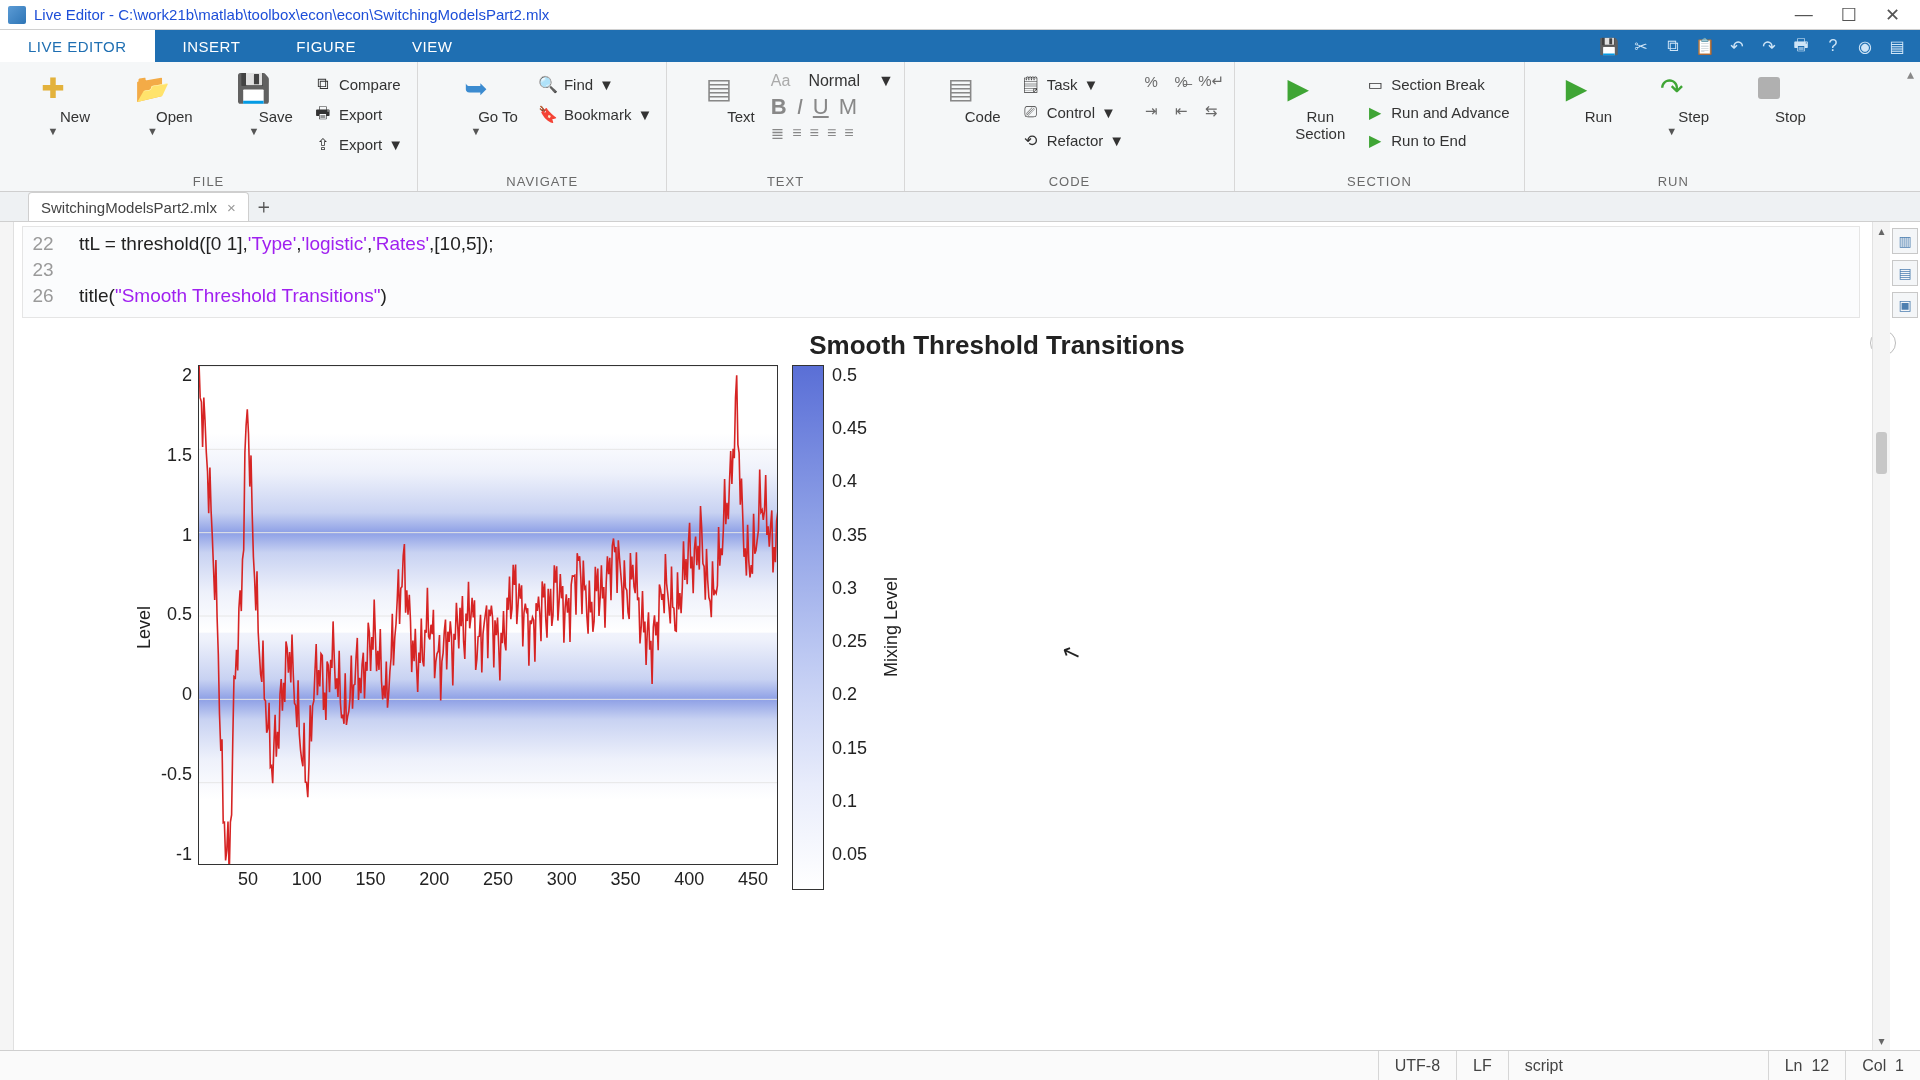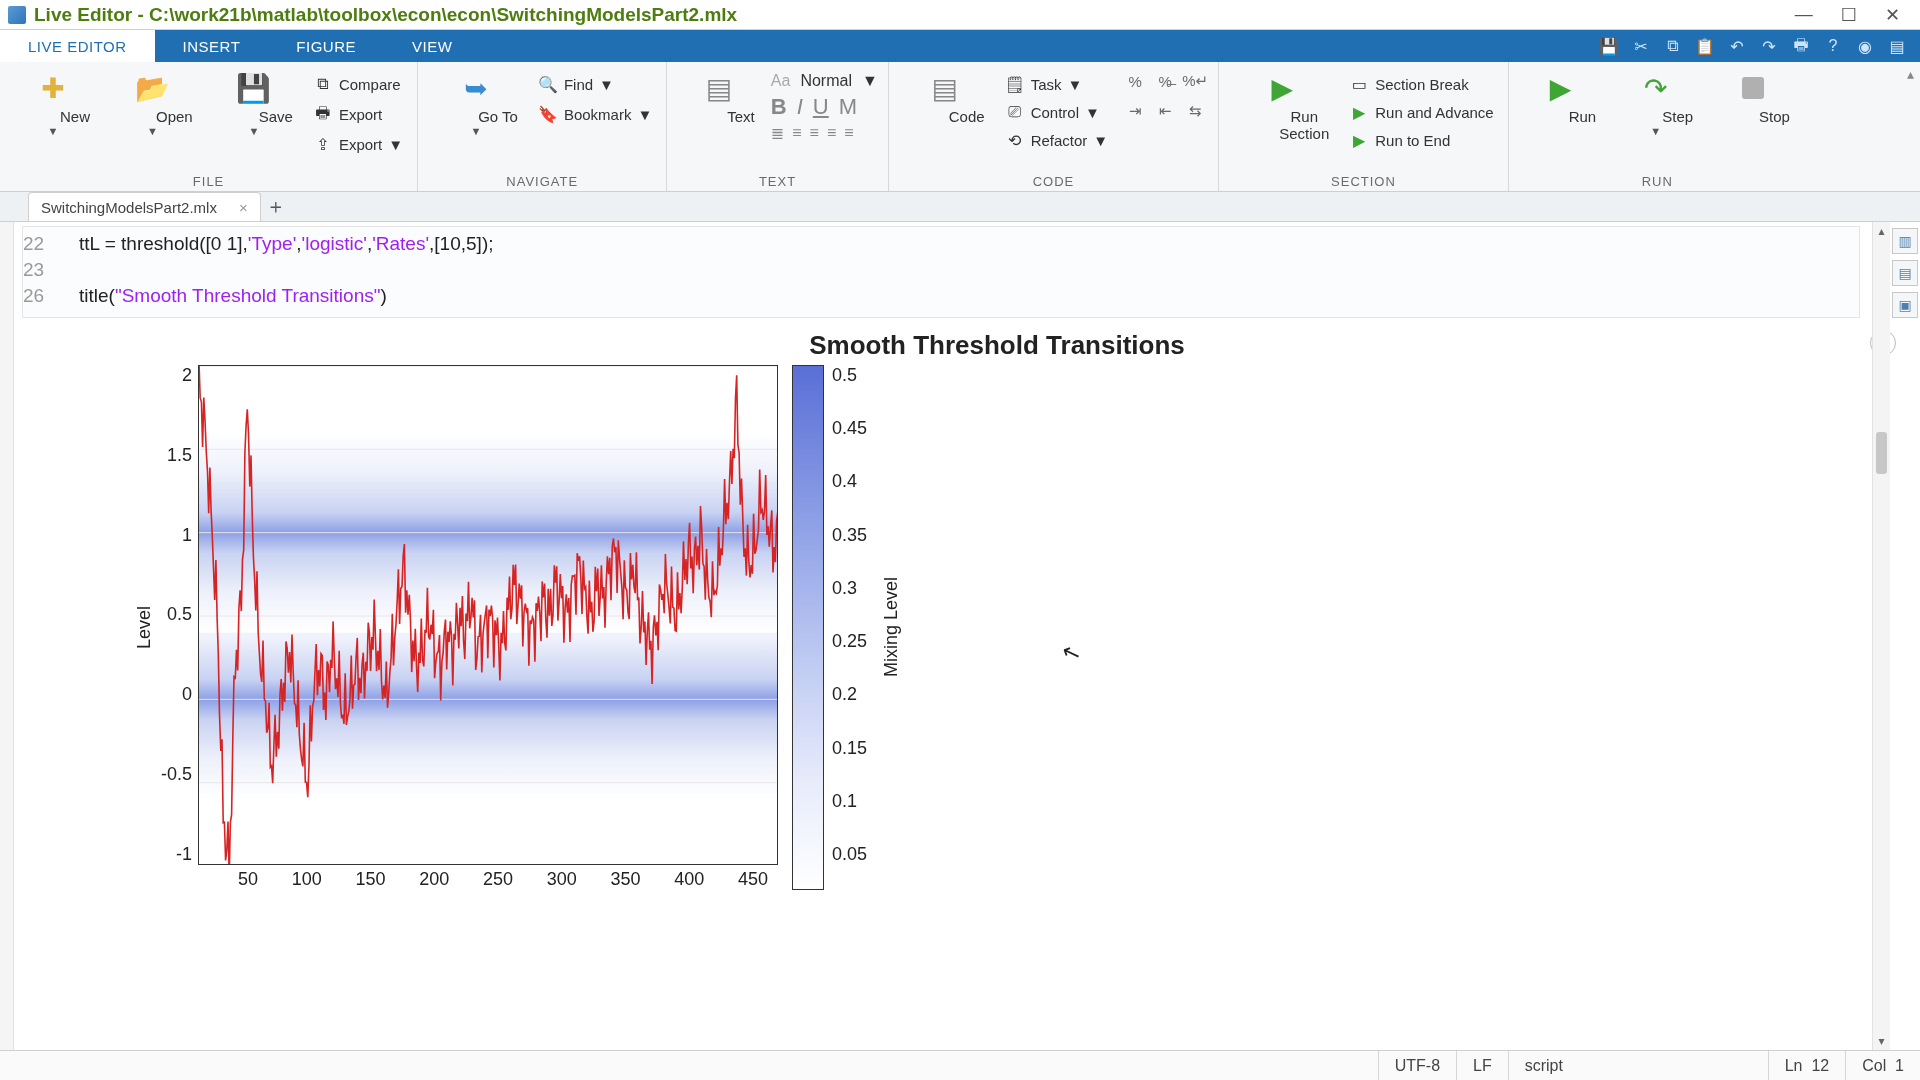--- a/index.html
+++ b/index.html
@@ -3,21 +3,21 @@
 <meta charset="utf-8">
 <style>
 * { margin: 0; padding: 0; box-sizing: border-box; font-family: "Segoe UI", Arial, sans-serif; }
 html, body { width: 100%; height: 100%; overflow: hidden; background: #f0f0f0; }
 
 .window { width: 1920px; height: 1080px; display: flex; flex-direction: column; background: #fff; }
 
 
 .titlebar { height: 30px; background: #fff; display: flex; align-items: center; padding: 0 8px; border-bottom: 1px solid #d0d0d0; }
 .titlebar .app-icon { width: 18px; height: 18px; background: linear-gradient(135deg,#5b9bd5,#2e75b6); border-radius: 2px; margin-right: 8px; }
-.titlebar .title-text { font-size: 19px; color: #4d7c0f; flex: 1; font-weight: bold; }
+.titlebar .title-text { font-size: 15px; color: #1d4ed8; flex: 1; }
 .titlebar .win-controls { display: flex; gap: 28px; align-items: center; padding-right: 12px; }
 .titlebar .win-btn { font-size: 18px; color: #555; cursor: pointer; }
 
 
 .tabstrip { height: 32px; background: #1f6fb2; display: flex; align-items: stretch; }
 .tabstrip .tab { padding: 0 28px; display: flex; align-items: center; color: #fff; font-size: 15px; letter-spacing: .5px; cursor: pointer; }
 .tabstrip .tab.active { background: #fff; color: #1f6fb2; }
 .tabstrip .spacer { flex: 1; }
 .tabstrip .qat { display: flex; align-items: center; gap: 10px; padding-right: 12px; }
 .tabstrip .qat .qat-btn { width: 22px; height: 22px; color: #cfe5f7; display: flex; align-items: center; justify-content: center; cursor: pointer; font-size: 16px; }
@@ -32,48 +32,48 @@
 .bigbtn .bigicon { width: 36px; height: 36px; display: flex; align-items: center; justify-content: center; font-size: 28px; }
 .bigbtn .biglabel { font-size: 15px; color: #333; margin-left: 44px; }
 .bigbtn .caret { font-size: 11px; color: #555; margin-top: -2px; }
 
 .smallbtn { display: flex; align-items: center; gap: 6px; font-size: 15px; color: #333; cursor: pointer; padding: 2px 4px; }
 .smallbtn .smicon { width: 20px; height: 20px; display: flex; align-items: center; justify-content: center; font-size: 16px; }
 
 .vstack { display: flex; flex-direction: column; gap: 6px; padding-top: 4px; }
 .vstack2 { display: flex; flex-direction: column; gap: 4px; padding-top: 4px; }
 
-.normal-dd { display: flex; align-items: center; gap: 10px; border: none; background: transparent; font-size: 16px; color: #333; cursor: pointer; }
+.normal-dd { display: flex; align-items: center; gap: 18px; border: none; background: transparent; font-size: 16px; color: #333; cursor: pointer; }
 .fmt-row { display: flex; gap: 10px; font-family: Georgia, serif; font-size: 22px; color: #888; }
 .fmt-row span { cursor: pointer; }
 .list-row { display: flex; gap: 8px; color: #888; font-size: 16px; }
 .list-row span { cursor: pointer; }
 
 .code-tools { display: grid; grid-template-columns: repeat(3,26px); grid-auto-rows: 26px; gap: 4px; }
 .code-tools span { display: flex; align-items: center; justify-content: center; color: #6a6a6a; font-size: 15px; border: 1px solid transparent; cursor: pointer; }
 
 .run-icon { color: #3fa535; }
 .step-icon { color: #3fa535; }
 .stop-icon { width: 22px; height: 22px; background: #b0b0b0; border-radius: 3px; }
 
 .ribbon-collapse { position: absolute; right: 6px; top: 4px; color: #888; font-size: 14px; cursor: pointer; }
 
 
 .doc-tabs { height: 30px; background: #eef1f3; border-bottom: 1px solid #cfcfcf; display: flex; align-items: stretch; padding-left: 28px; }
-.doc-tab { background: #fff; border: 1px solid #cfcfcf; border-bottom: none; border-top-left-radius: 4px; border-top-right-radius: 4px; display: flex; align-items: center; gap: 22px; padding: 9px 12px; font-size: 15px; color: #444; }
+.doc-tab { background: #fff; border: 1px solid #cfcfcf; border-bottom: none; border-top-left-radius: 4px; border-top-right-radius: 4px; display: flex; align-items: center; gap: 10px; padding: 9px 12px; font-size: 15px; color: #444; }
 .doc-tab .close { color: #999; cursor: pointer; }
 .add-tab { width: 30px; display: flex; align-items: center; justify-content: center; color: #555; font-size: 20px; cursor: pointer; }
 
 
 .editor-area { flex: 1; display: flex; position: relative; background: #fff; }
 .gutter-strip { width: 14px; background: #f5f5f5; border-right: 1px solid #e0e0e0; }
 .code-block { flex: 1; overflow: auto; position: relative; }
 .code-lines { padding: 4px 0 8px 0; border: 1px solid #e5e5e5; margin: 4px 60px 12px 8px; background: #fbfcfd; }
 .code-line { display: flex; font-family: Consolas, "Courier New", monospace; font-size: 19px; line-height: 26px; }
-.lineno { width: 56px; text-align: left; color: #9a9a9a; padding-right: 16px; user-select: none; }
+.lineno { width: 56px; text-align: center; color: #9a9a9a; padding-right: 16px; user-select: none; }
 .code { white-space: pre; color: #222; }
 .str { color: #a020f0; }
 .kw { color: #222; }
 
 
 .figure-wrap { margin: 8px 60px 20px 120px; position: relative; }
 .fig-popout { position: absolute; right: -36px; top: 0; width: 26px; height: 26px; border: 1px solid #bbb; border-radius: 50%; display: flex; align-items: center; justify-content: center; color: #777; cursor: pointer; font-size: 14px; }
 .fig-title { text-align: center; font-size: 26px; font-weight: 700; color: #222; margin-bottom: 4px; }
 .plot-row { display: flex; }
 .axes-box { position: relative; }

